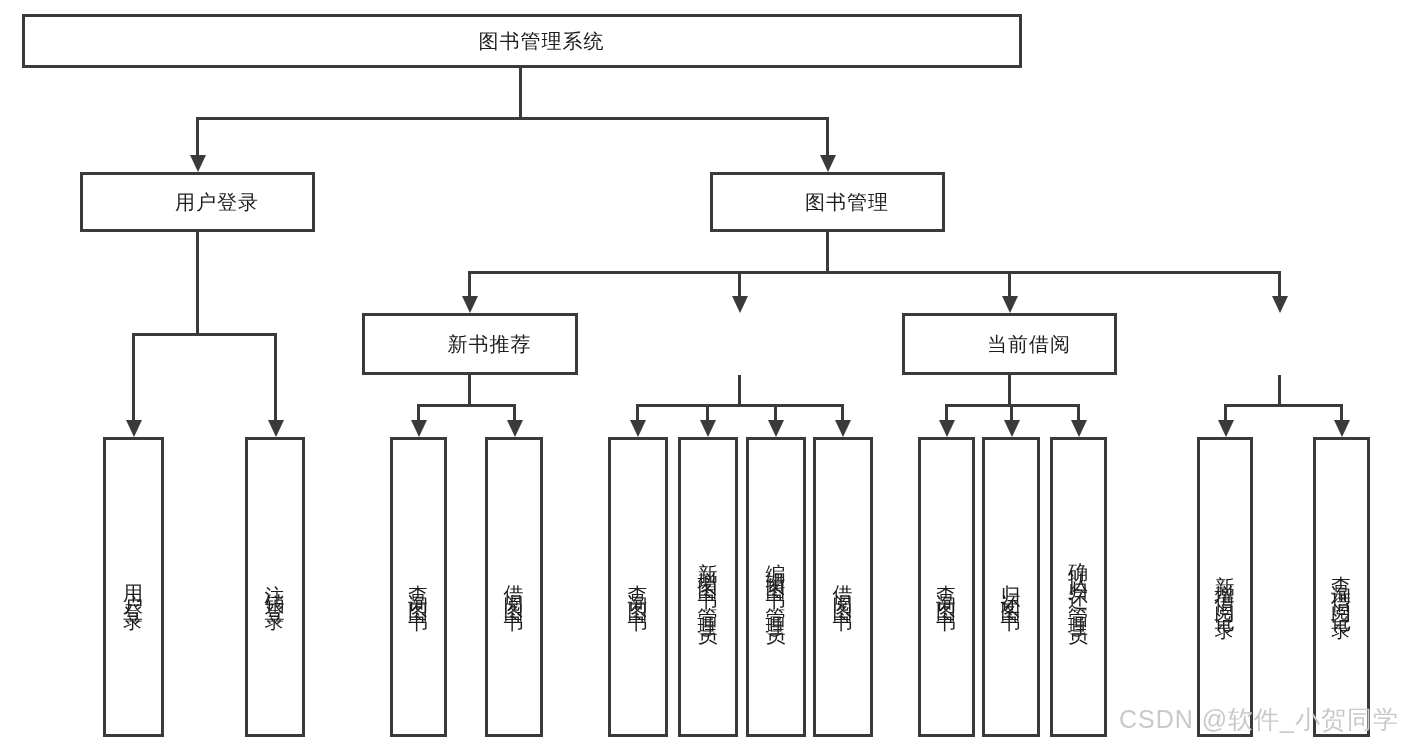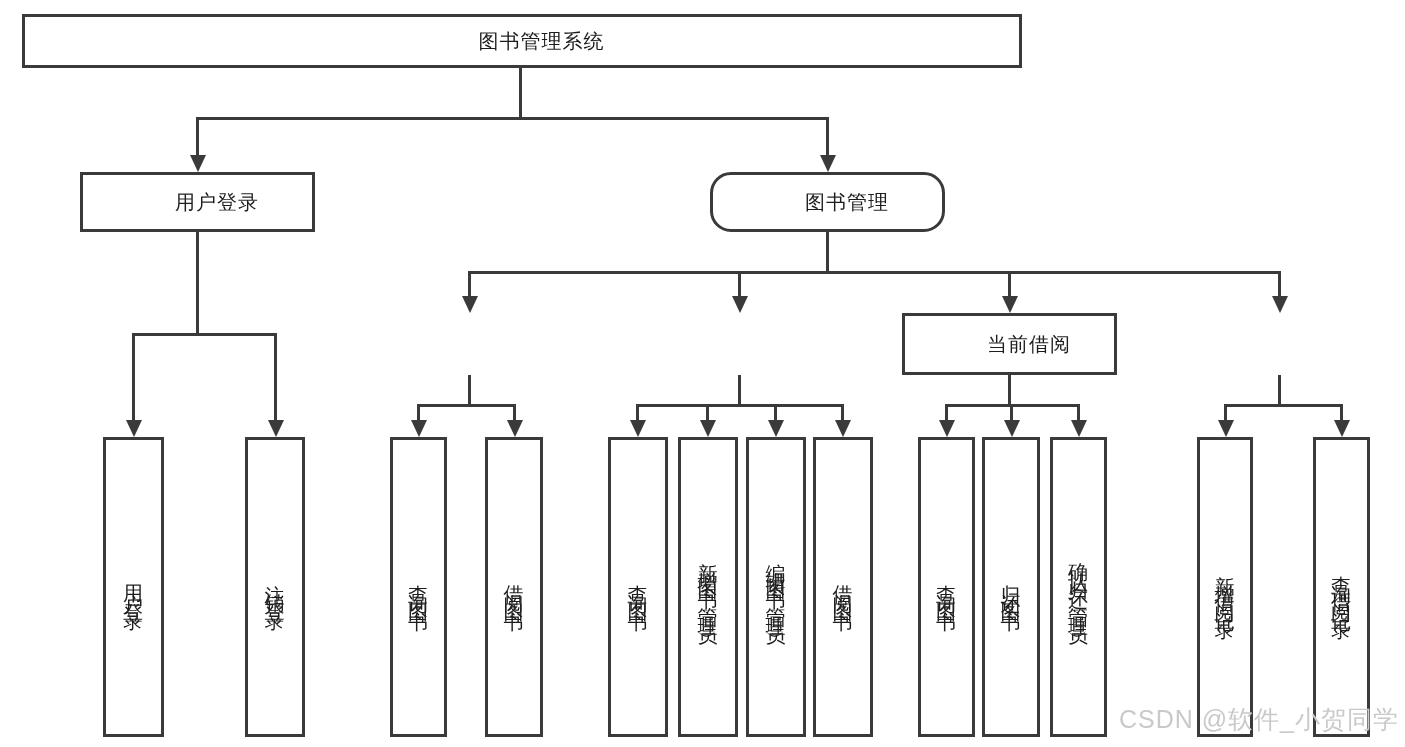--- a/index.html
+++ b/index.html
@@ -53,21 +53,21 @@
   <div class="vl" style="left:519px; top:68px; height:50px;"></div>
   <div class="hl" style="left:196px; top:117px; width:633px;"></div>
   <div class="vl" style="left:196px; top:117px; height:40px;"></div>
   <div class="arw" style="left:190px; top:155px;"></div>
   <div class="vl" style="left:826px; top:117px; height:40px;"></div>
   <div class="arw" style="left:820px; top:155px;"></div>
 
   <div class="box" style="left:80px; top:172px; width:235px; height:60px;">
     <span>用户登录</span>
   </div>
-  <div class="box" style="left:710px; top:172px; width:235px; height:60px;border-radius:21px;">
+  <div class="box" style="left:710px; top:172px; width:235px; height:60px;">
     <span>图书管理</span>
   </div>
 
   <div class="vl" style="left:196px; top:232px; height:104px;"></div>
   <div class="hl" style="left:132px; top:333px; width:145px;"></div>
   <div class="vl" style="left:132px; top:333px; height:89px;"></div>
   <div class="arw" style="left:126px; top:420px;"></div>
   <div class="vl" style="left:274px; top:333px; height:89px;"></div>
   <div class="arw" style="left:268px; top:420px;"></div>
 
@@ -75,20 +75,23 @@
   <div class="hl" style="left:468px; top:271px; width:813px;"></div>
   <div class="vl" style="left:468px; top:271px; height:28px;"></div>
   <div class="arw" style="left:462px; top:296px;"></div>
   <div class="vl" style="left:738px; top:271px; height:28px;"></div>
   <div class="arw" style="left:732px; top:296px;"></div>
   <div class="vl" style="left:1008px; top:271px; height:28px;"></div>
   <div class="arw" style="left:1002px; top:296px;"></div>
   <div class="vl" style="left:1278px; top:271px; height:28px;"></div>
   <div class="arw" style="left:1272px; top:296px;"></div>
 
+  <div class="box" style="left:362px; top:313px; width:216px; height:62px;">
+    <span>新书推荐</span>
+  </div>
   <div class="box" style="left:902px; top:313px; width:215px; height:62px;font-family:Liberation Serif, serif;">
     <span>当前借阅</span>
   </div>
 
   <div class="vl" style="left:468px; top:375px; height:32px;"></div>
   <div class="hl" style="left:417px; top:404px; width:99px;"></div>
   <div class="vl" style="left:417px; top:404px; height:18px;"></div>
   <div class="arw" style="left:411px; top:420px;"></div>
   <div class="vl" style="left:513px; top:404px; height:18px;"></div>
   <div class="arw" style="left:507px; top:420px;"></div>

